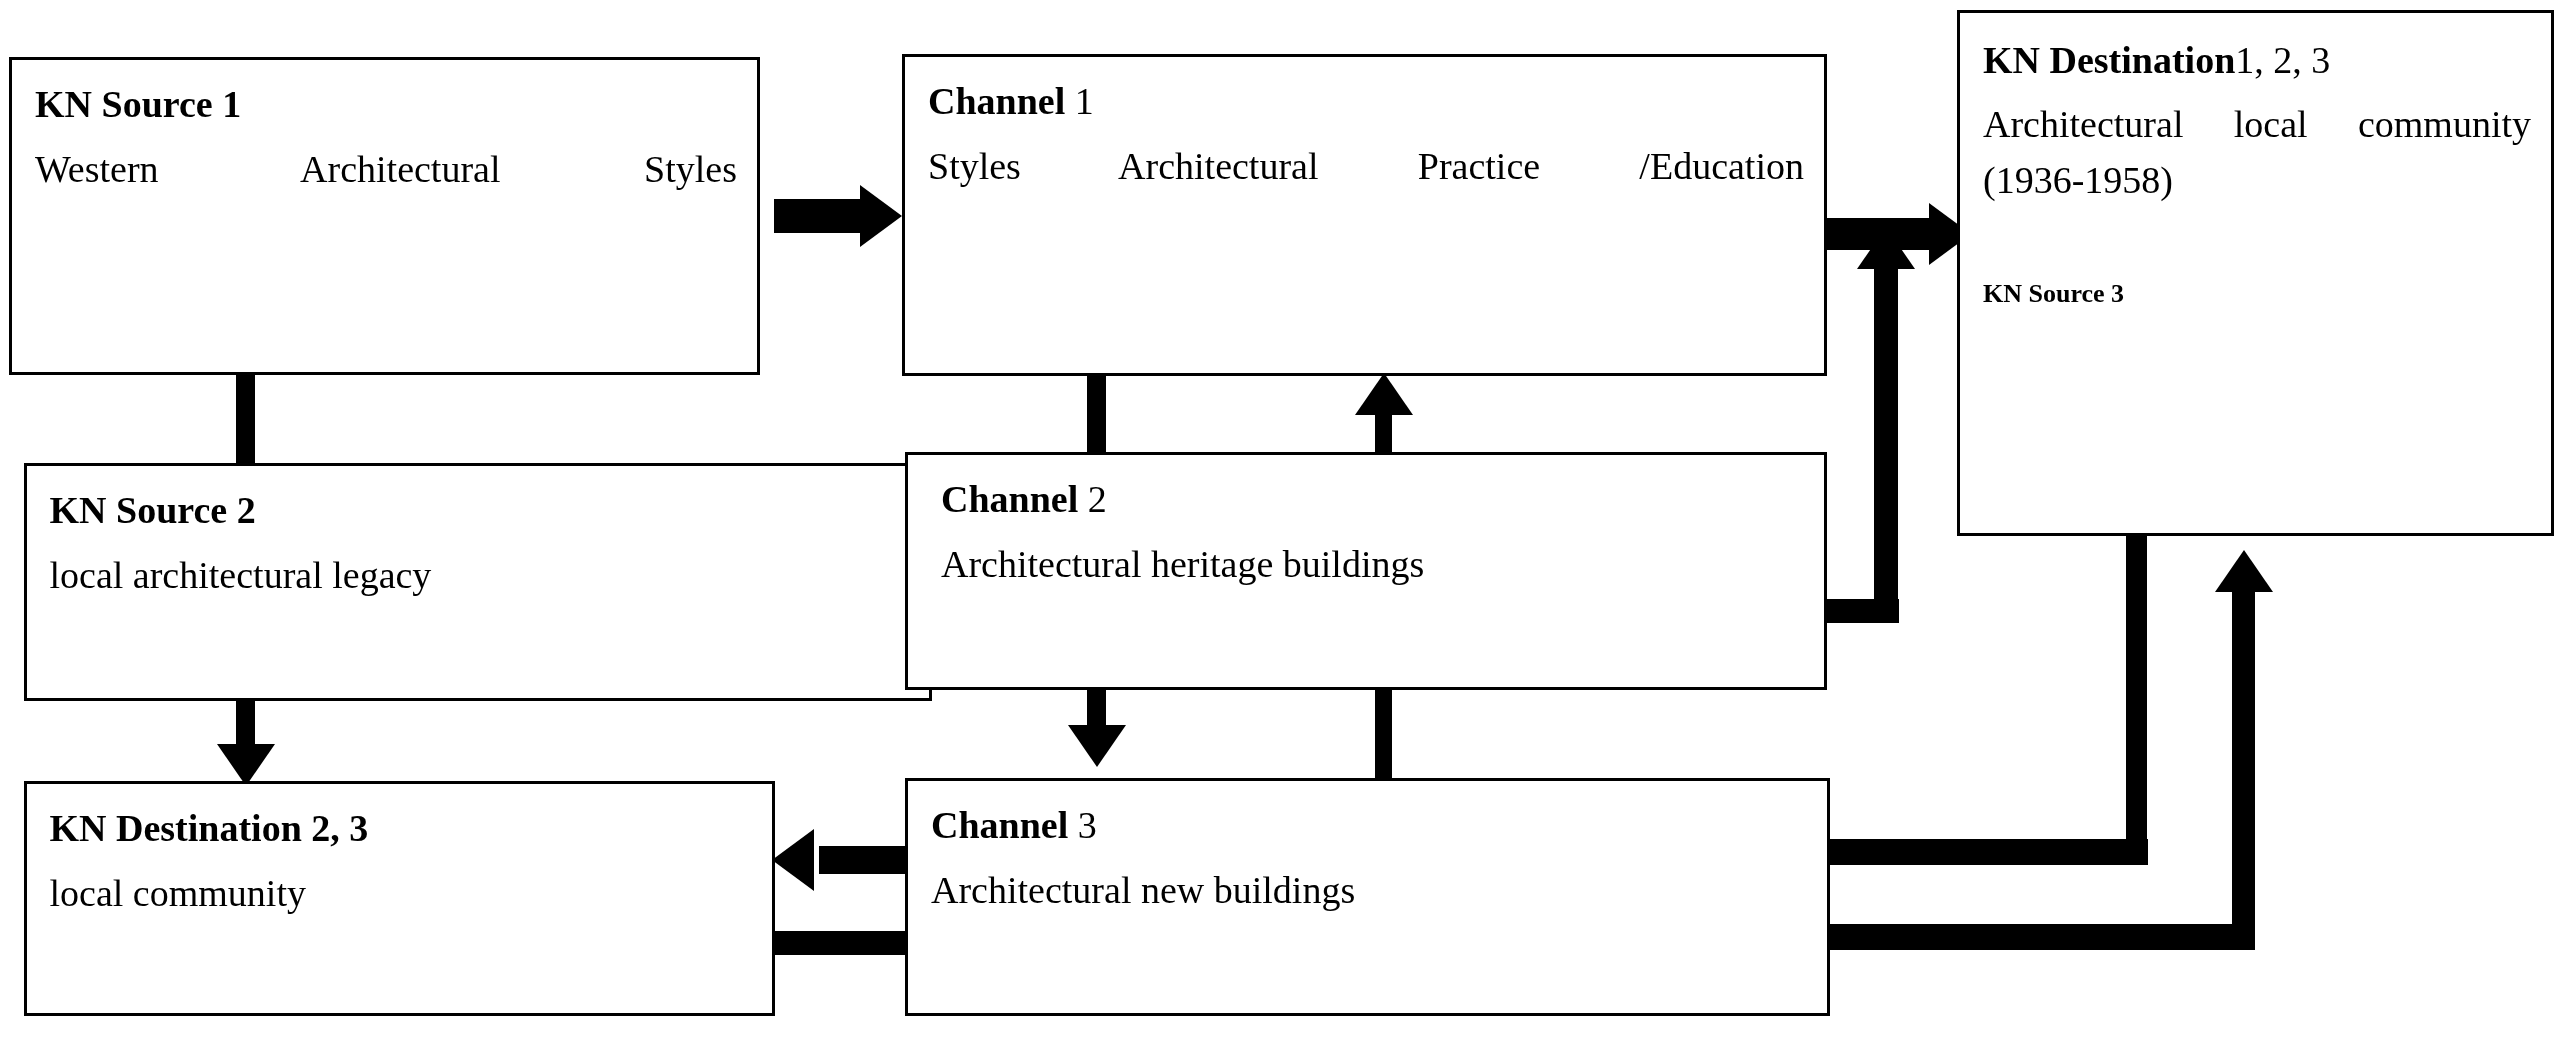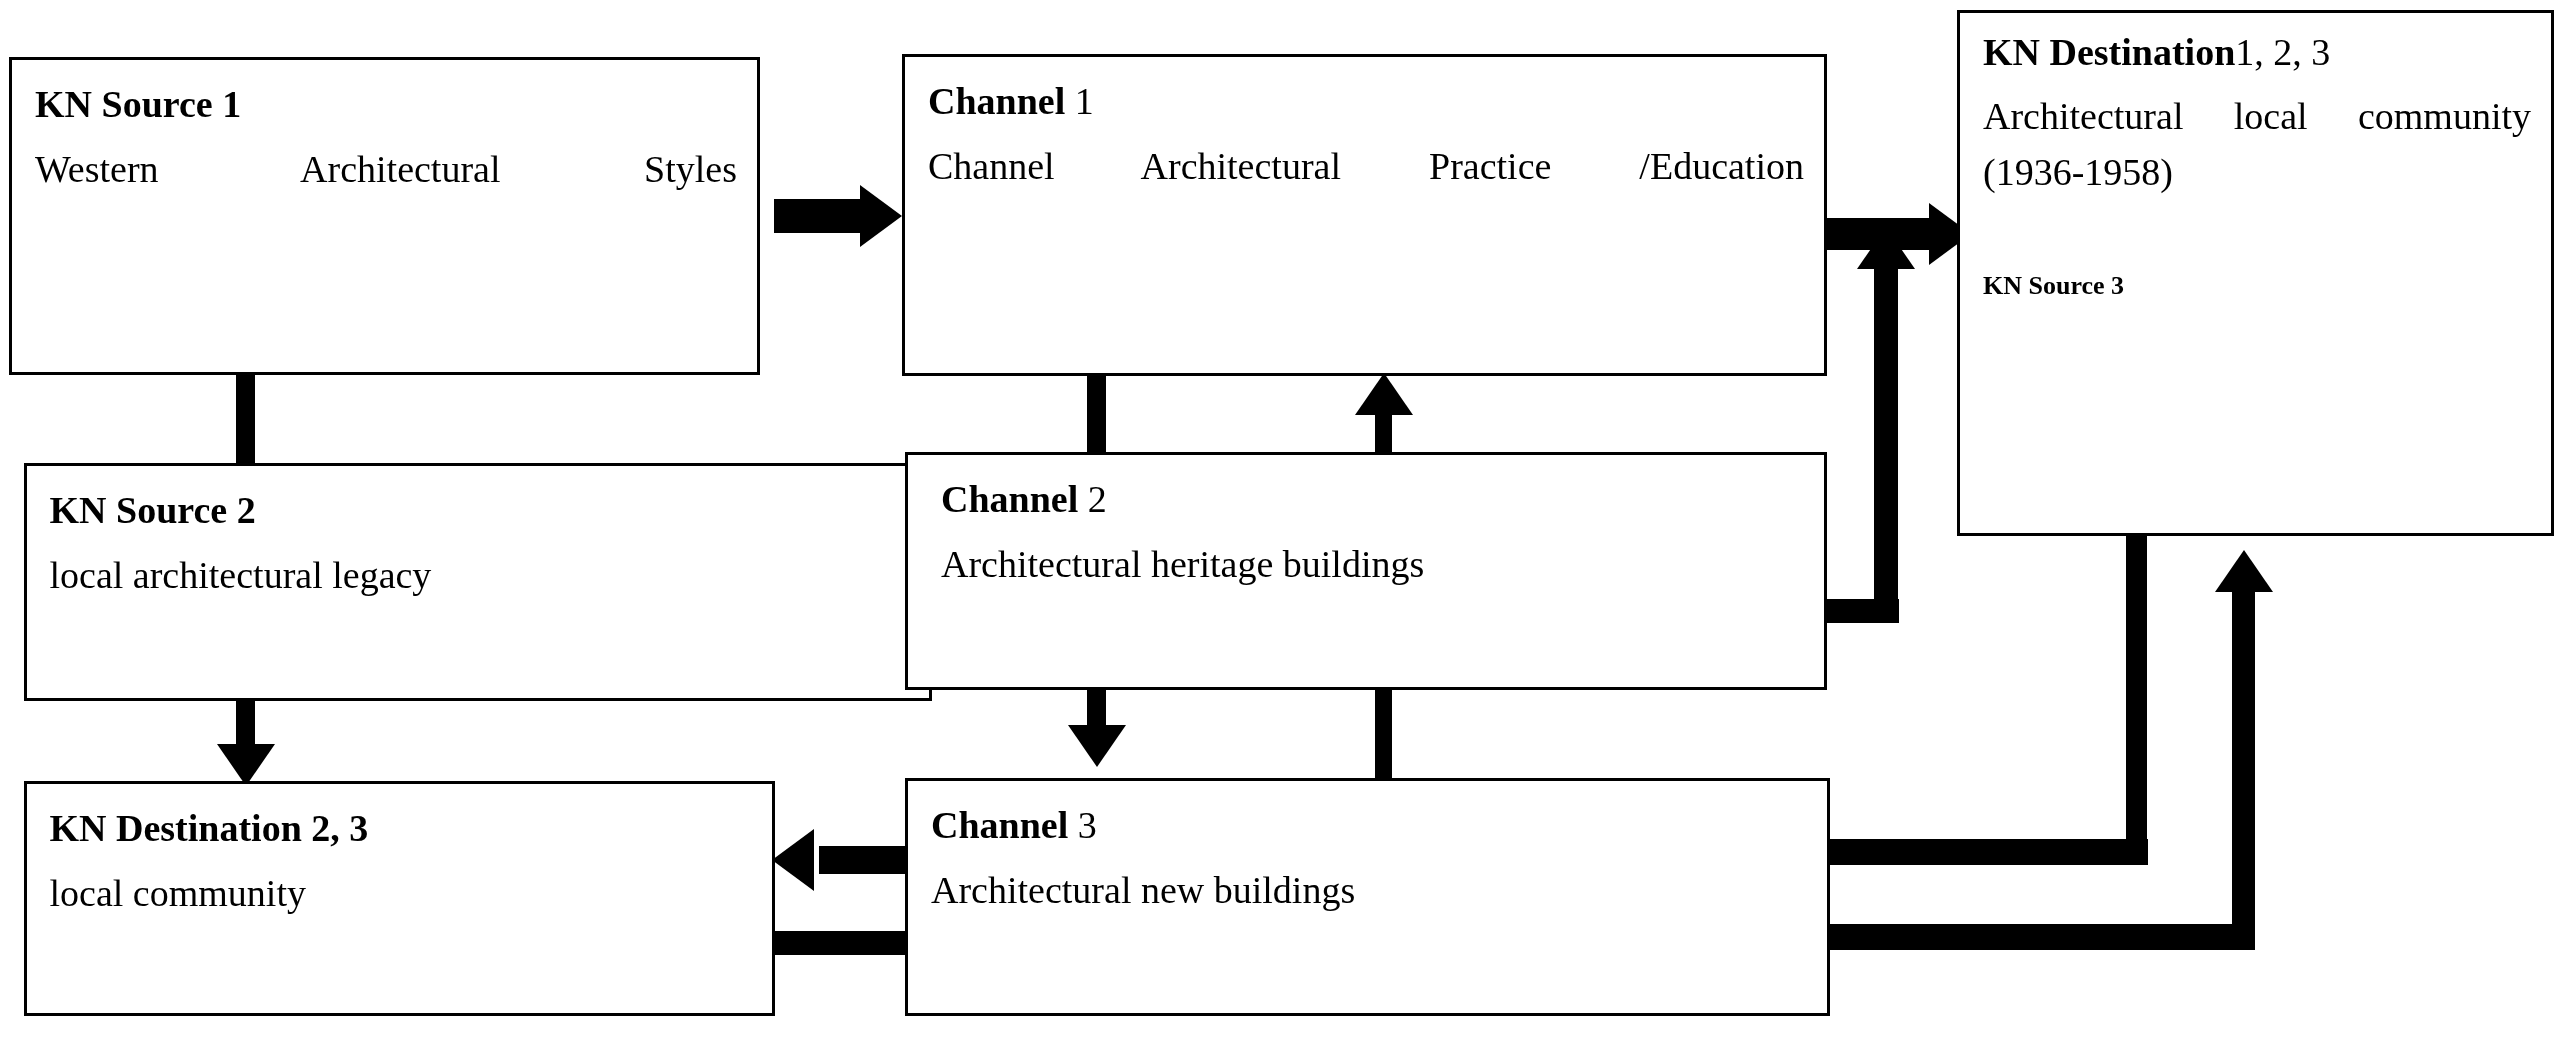--- a/index.html
+++ b/index.html
@@ -141,24 +141,24 @@
 
   <div class="box" style="left:9px; top:57px; width:751px; height:318px;">
     <div class="title">KN Source 1</div>
     <div class="body justify-stretch">Western Architectural Styles</div>
   </div>
 
   <div class="box" style="left:902px; top:54px; width:925px; height:322px;">
     <div class="title">
       <span>Channel</span><span class="plain"> <span>1</span></span>
     </div>
-    <div class="body justify-stretch">Channel Architectural Practice /Education</div>
+    <div class="body justify-stretch">Styles Architectural Practice /Education</div>
   </div>
 
-  <div class="box" style="left:1957px; top:10px; width:597px; height:526px; padding-top:12px;">
+  <div class="box" style="left:1957px; top:10px; width:597px; height:526px; padding-top:20px;">
     <div class="title">
       <span>KN Destination</span><span class="plain">1, 2, 3</span>
     </div>
     <div class="body justify-stretch">Architectural local community (1936-1958)</div>
     <div class="subtitle">KN Source 3</div>
   </div>
 
   <div class="box" style="left:23.5px; top:463px; width:908px; height:238px;">
     <div class="title">KN Source 2</div>
     <div class="body nowrap">local architectural legacy</div>

